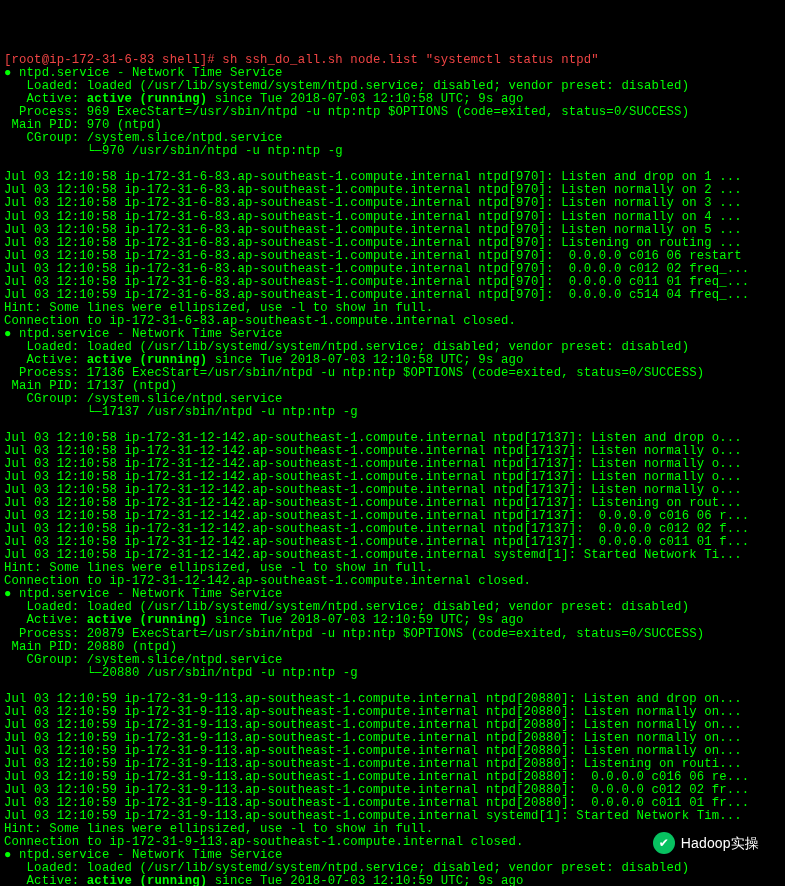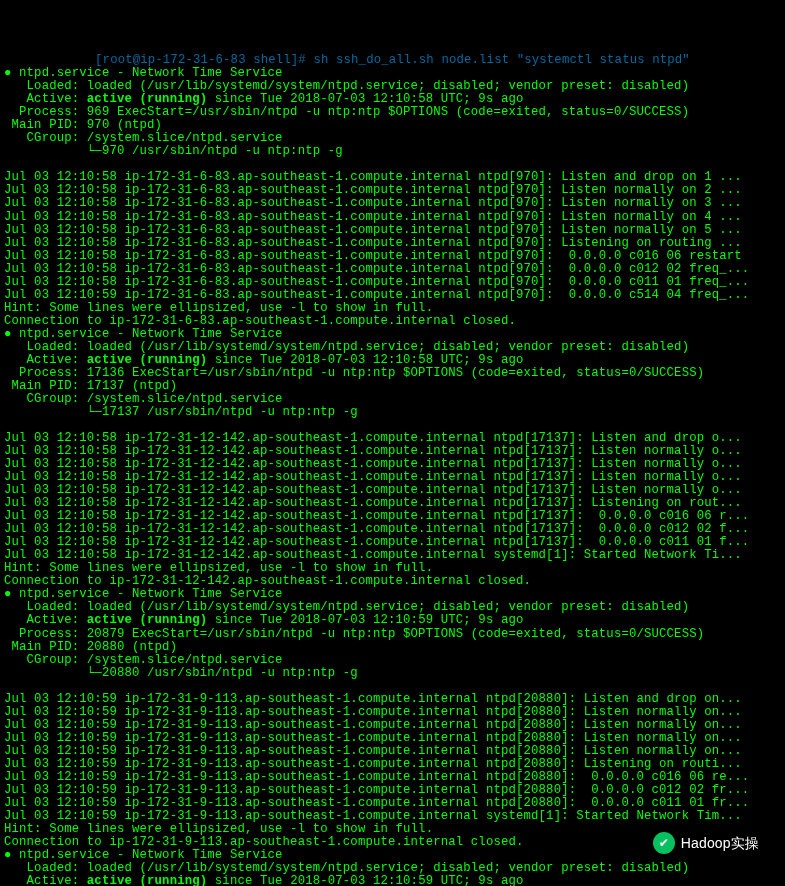--- a/index.html
+++ b/index.html
@@ -9,21 +9,21 @@
       font-family: 'Courier New', monospace;
       font-size: 12.3px;
       line-height: 1.06;
       width: 785px;
       height: 886px;
       overflow: hidden;
       white-space: pre;
       padding: 2px 4px;
       letter-spacing: 0.15px;
     }
-    .white { color: #0369a1; text-align: center; }
+    .white { color: #ef4444; }
     .green { color: #00ff00; }
     .bright-green { color: #00ff00; font-weight: bold; margin-top: 40px; }
     .line { display: block; }
     .watermark {
       position: absolute;
       bottom: 28px;
       right: 18px;
       color: #fff;
       background: rgba(0,0,0,0.4);
       padding: 4px 8px;

